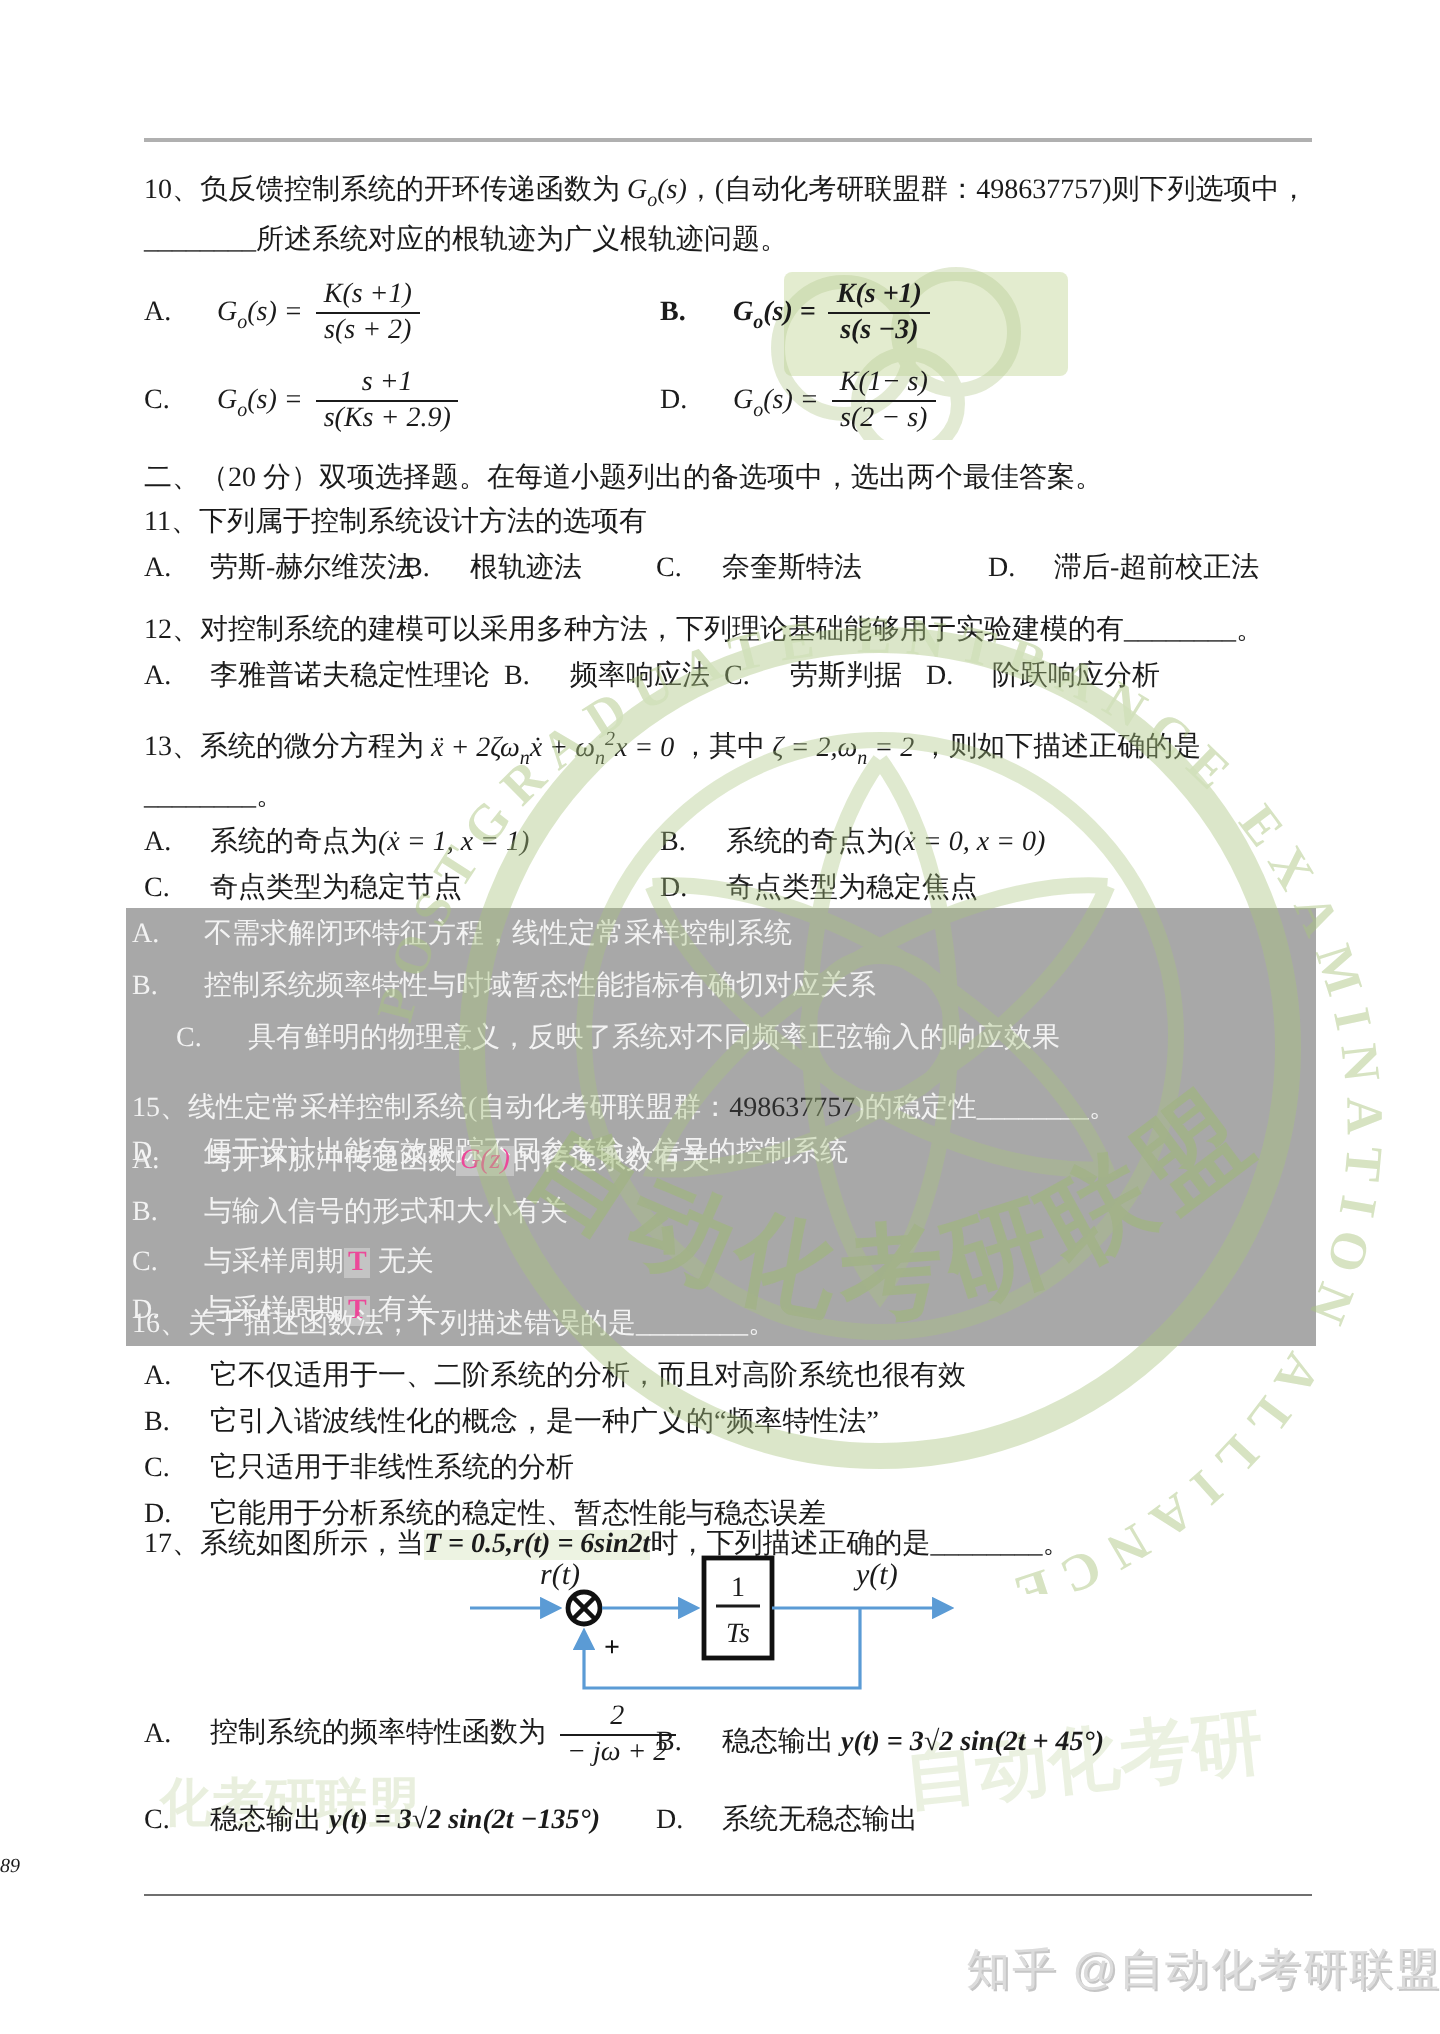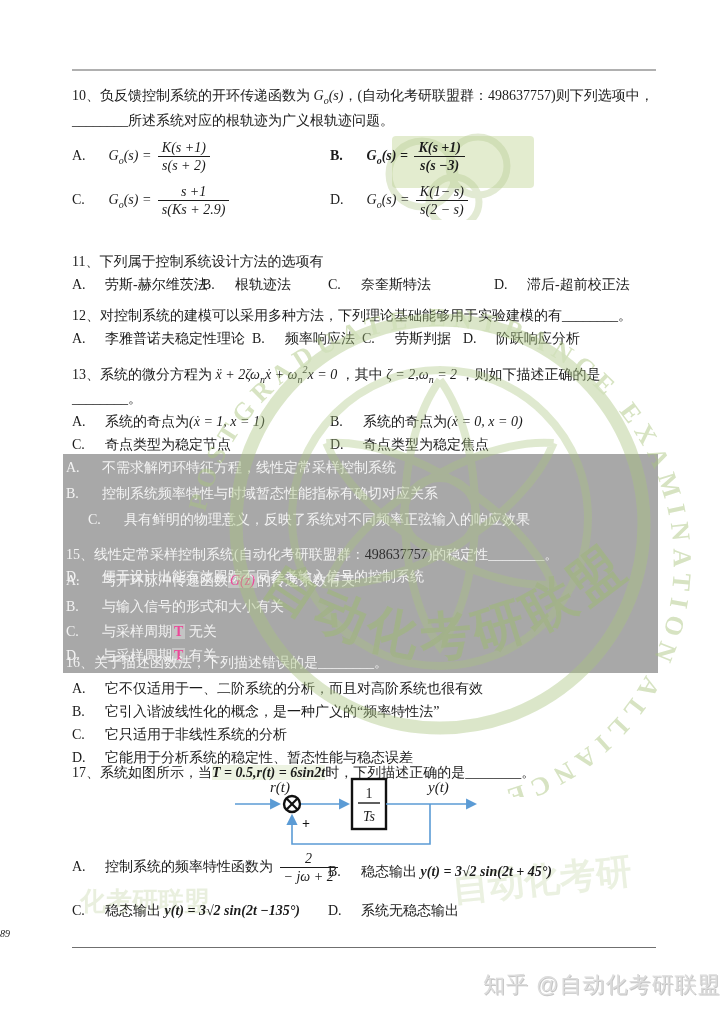--- a/index.html
+++ b/index.html
@@ -79,20 +79,21 @@
         <span class="fstack"><span class="num">s +1</span><span class="den">s(Ks + 2.9)</span></span>
       </span>
       <span class="opt" style="left:258px;">
         <span class="lbl">D.</span>
         <span class="math"><span>G</span><sub>o</sub><span>(s) =</span></span>
         <span class="fstack"><span class="num">K(1− s)</span><span class="den">s(2 − s)</span></span>
       </span>
     </div>
   </div>
 
+  <div class="q" style="top:230px;">二、（20 分）双项选择题。在每道小题列出的备选项中，选出两个最佳答案。</div>
 
   <div class="q" style="top:252px;">
     <div><span>11、</span><span>下列属于控制系统设计方法的选项有</span></div>
     <div class="optrow">
       <span class="opt" style="left:0;"><span class="lbl">A.</span><span>劳斯-赫尔维茨法</span></span>
       <span class="opt" style="left:130px;"><span class="lbl">B.</span><span>根轨迹法</span></span>
       <span class="opt" style="left:256px;"><span class="lbl">C.</span><span>奈奎斯特法</span></span>
       <span class="opt" style="left:385px;margin-left:37px;"><span class="lbl">D.</span><span>滞后-超前校正法</span></span>
     </div>
   </div>

